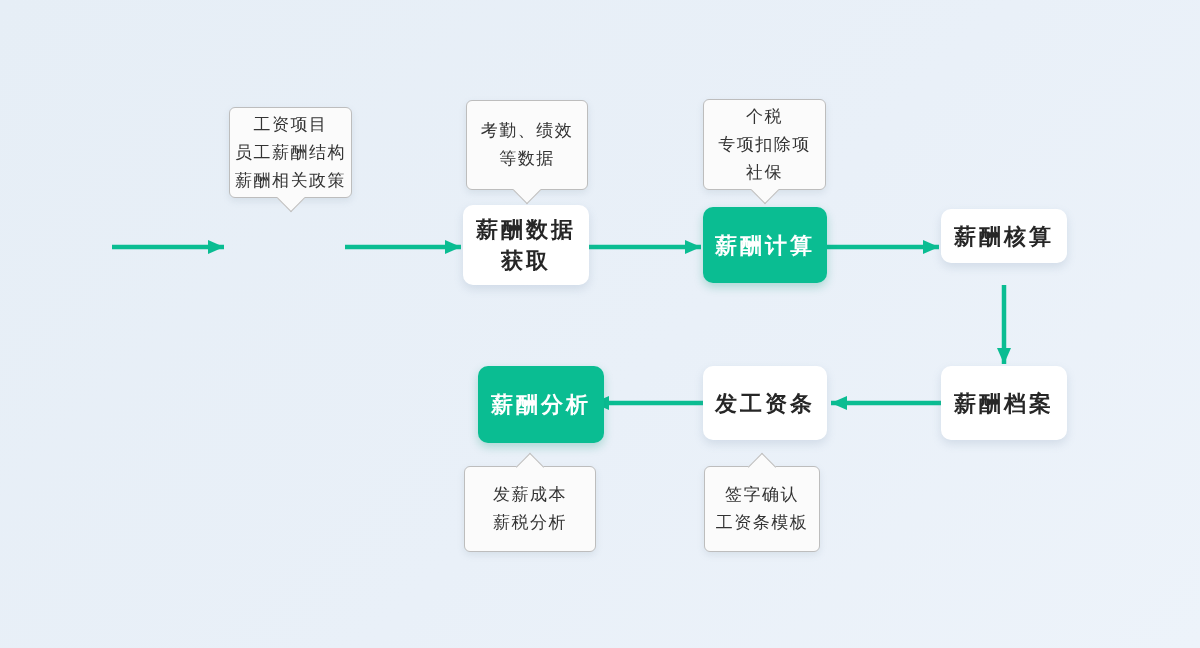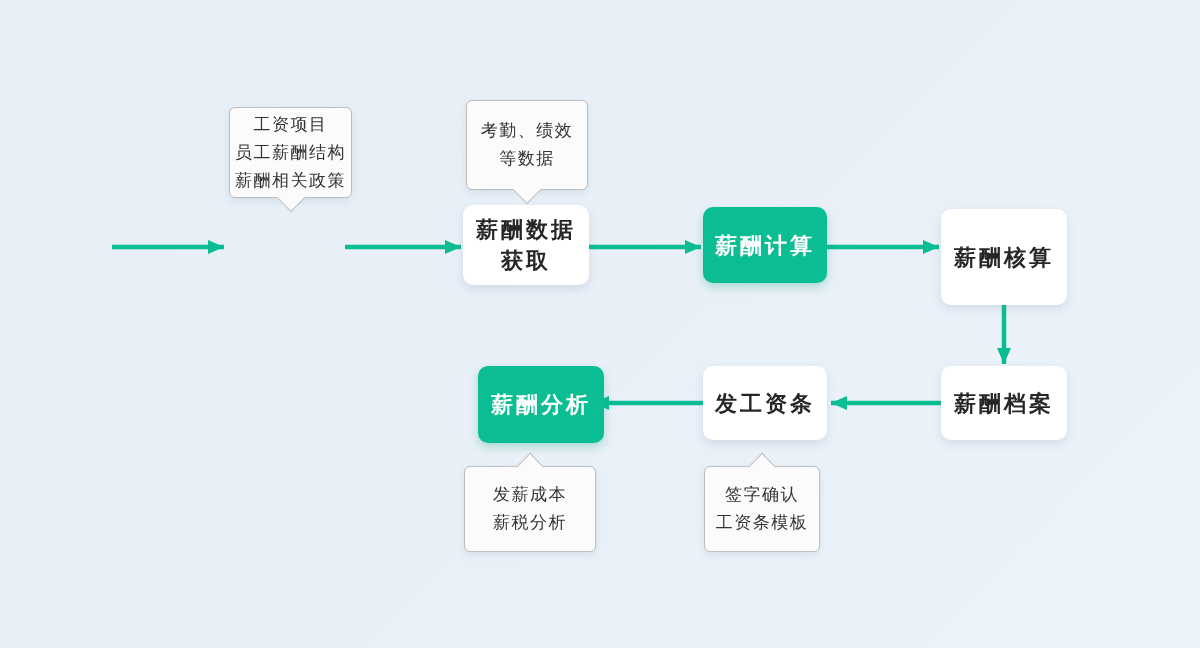--- a/index.html
+++ b/index.html
@@ -114,21 +114,21 @@
 
   <div class="node primary" style="left:703px; top:207px; width:124px; height:76px">
     <span class="node-label">薪酬计算</span>
   </div>
 
   <div class="node default" style="left:463px; top:205px; width:126px; height:80px">
     <span class="node-label">薪酬数据
 获取</span>
   </div>
 
-  <div class="node default" style="left:941px; top:209px; width:126px; height:96px">
+  <div class="node default" style="left:941px; top:209px; width:126px; height:54px">
     <span class="node-label">薪酬核算</span>
   </div>
 
   <div class="node default" style="left:941px; top:366px; width:126px; height:74px">
     <span class="node-label">薪酬档案</span>
   </div>
 
   <div class="node default" style="left:703px; top:366px; width:124px; height:74px">
     <span class="node-label">发工资条</span>
   </div>
@@ -143,20 +143,26 @@
 薪酬相关政策</span>
     <div class="tail down"></div>
   </div>
 
   <div class="callout" style="left:466px; top:100px; width:122px; height:90px">
     <span class="callout-text">考勤、绩效
 等数据</span>
     <div class="tail down"></div>
   </div>
 
+  <div class="callout" style="left:703px; top:99px; width:123px; height:91px">
+    <span class="callout-text">个税
+专项扣除项
+社保</span>
+    <div class="tail down"></div>
+  </div>
 
   <div class="callout" style="left:464px; top:466px; width:132px; height:86px">
     <span class="callout-text">发薪成本
 薪税分析</span>
     <div class="tail up"></div>
   </div>
 
   <div class="callout" style="left:704px; top:466px; width:116px; height:86px">
     <span class="callout-text">签字确认
 工资条模板</span>

